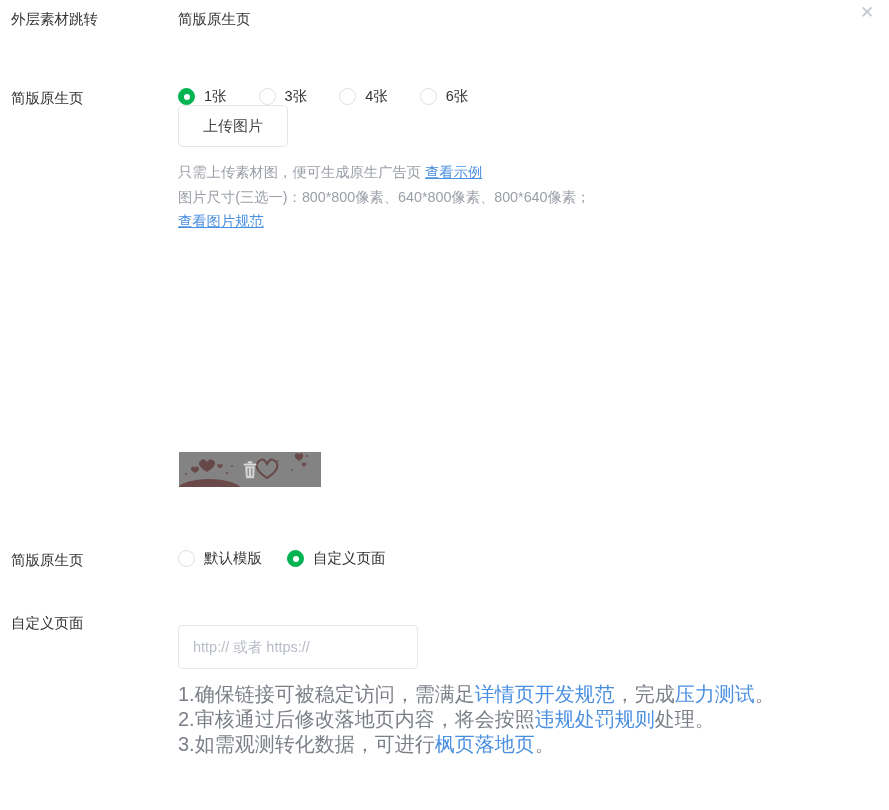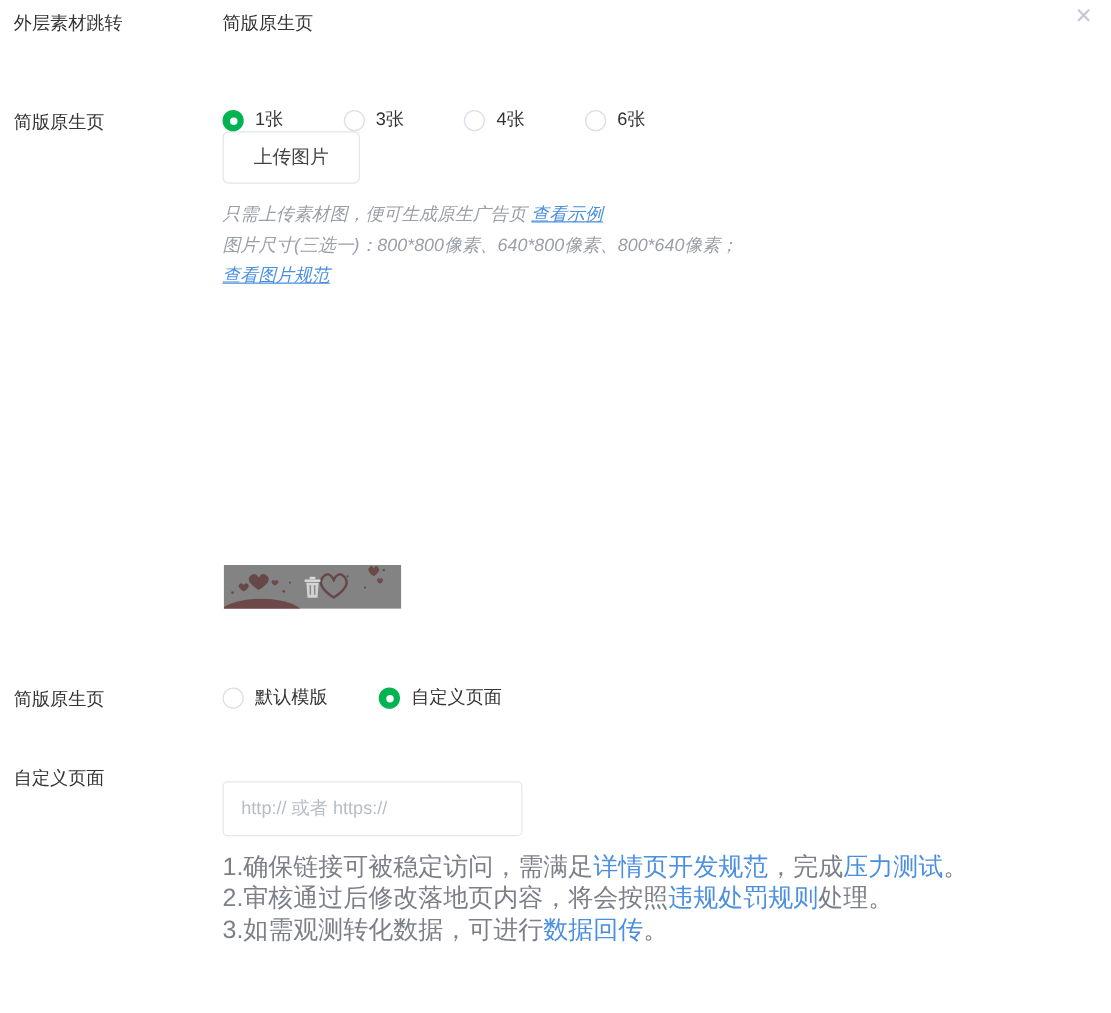--- a/index.html
+++ b/index.html
@@ -70,21 +70,21 @@
   .static-value {
     font-size: 14.5px;
     color: #333333;
     line-height: 20px;
   }
 
   
   .radio-group {
     display: flex;
     align-items: center;
-    gap: 16px;
+    gap: 0;
   }
   .radio-item {
     display: inline-flex;
     align-items: center;
     cursor: pointer;
     user-select: none;
     margin-right: 32px;
   }
   .radio-item:last-child { margin-right: 0; }
   .radio-mark {
@@ -138,21 +138,20 @@
     line-height: 20px;
     font-family: inherit;
   }
 
   
   .desc-block {
     margin-top: 13px;
     font-size: 14.3px;
     line-height: 24.5px;
     color: #9a9ea7;
-    font-style: italic;
   }
   .desc-line { white-space: normal; }
   .desc-wrap { max-width: 545px; }
 
   a.link {
     color: #4a8fe0;
     text-decoration: underline;
     cursor: pointer;
   }
 
@@ -320,18 +319,18 @@
 
   <div class="form-row" id="row-custom">
     <div class="row-label">自定义页面</div>
     <div class="row-control">
 
       <input class="url-input" type="text" placeholder="http:// 或者 https://" style="">
 
       <div class="notes" id="custom-notes">
           <div class="note-line"><span>1.确保链接可被稳定访问，需满足</span><a class="link" style="text-decoration: none;">详情页开发规范</a><span>，完成</span><a class="link" style="text-decoration: none;">压力测试</a><span>。</span></div>
           <div class="note-line"><span>2.审核通过后修改落地页内容，将会按照</span><a class="link" style="text-decoration: none;">违规处罚规则</a><span>处理。</span></div>
-          <div class="note-line"><span>3.如需观测转化数据，可进行</span><a class="link" style="text-decoration: none;">数据回传</a><span>。</span></div>
+          <div class="note-line"><span>3.如需观测转化数据，可进行</span><a class="link" style="text-decoration: none;">枫页落地页</a><span>。</span></div>
         </div>
     </div>
   </div>
 
 </div>
 
 </body></html>

